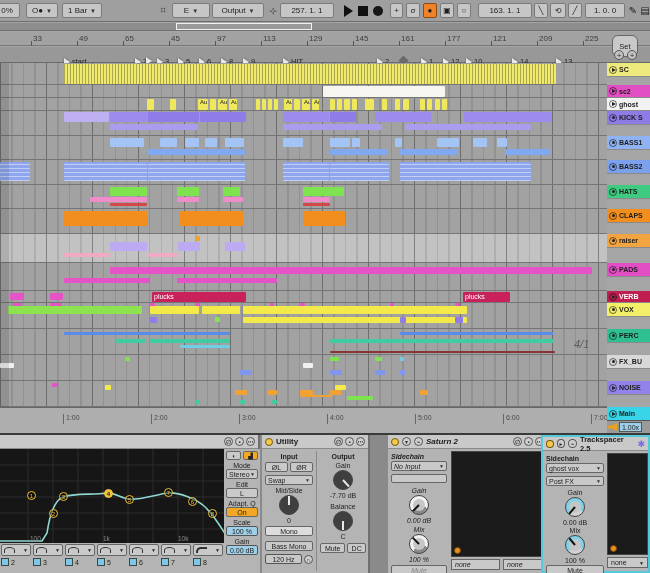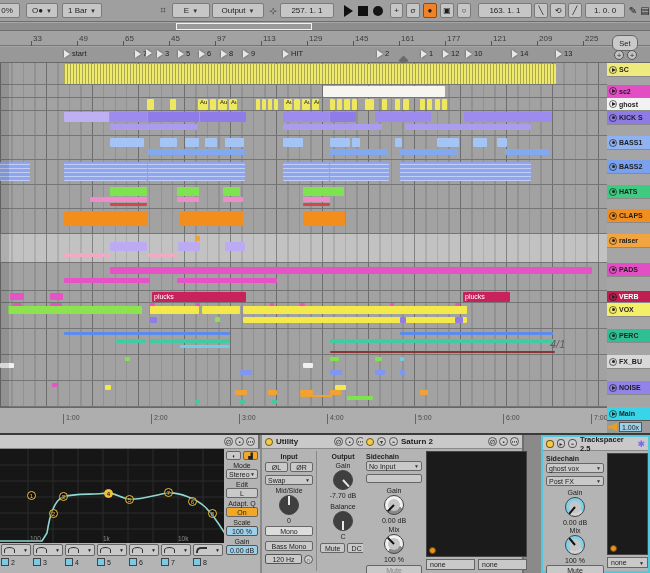--- a/index.html
+++ b/index.html
@@ -19,45 +19,45 @@
 
   
   #overview{position:absolute;left:0;top:23px;width:650px;height:8px;background:#8d8d8d;border-bottom:1px solid #6e6e6e;}
   #ov-sel{position:absolute;top:0;height:7px;border:1px solid #f2f2f2;background:rgba(255,255,255,.12);}
 
   
   #bar-ruler{position:absolute;left:0;top:32px;width:650px;height:14px;background:#a2a2a2;border-bottom:1px solid #777;}
   .barnum{position:absolute;top:2px;font-size:8px;color:#3c3c3c;}
   .bartick{position:absolute;top:9px;width:1px;height:5px;background:#555;}
   #loc-row{position:absolute;left:0;top:47px;width:650px;height:16px;background:#989898;border-bottom:1px solid #6a6a6a;}
-  .locator{position:absolute;top:2px;display:flex;align-items:flex-end;font-size:7.5px;color:#222;white-space:nowrap;}
+  .locator{position:absolute;top:10px;display:flex;align-items:flex-end;font-size:7.5px;color:#222;white-space:nowrap;}
   .loc-tri{width:0;height:0;border-left:6px solid #e8e8e8;border-top:4px solid transparent;border-bottom:4px solid transparent;margin-right:2px;filter:drop-shadow(0 0 1px #555);}
   #playhead{position:absolute;top:10px;width:7px;height:7px;background:#6a6a6a;transform:rotate(45deg);}
-  #set-btn{position:absolute;right:12px;top:3px;width:26px;height:16px;background:#c9c9c9;border:1px solid #666;border-radius:6px;
+  #set-btn{position:absolute;right:12px;top:3px;width:26px;height:22px;background:#c9c9c9;border:1px solid #666;border-radius:6px;
            display:flex;align-items:center;justify-content:center;font-size:7.5px;}
   .nav-plus{position:absolute;top:17px;width:10px;height:10px;border:1px solid #555;border-radius:50%;background:#c2c2c2;
             display:flex;align-items:center;justify-content:center;font-size:8px;color:#333;}
 
   
   #arr{position:absolute;left:0;top:63px;width:650px;height:344px;}
   .lane{position:absolute;left:0;width:607px;border-bottom:1px solid #757575;
         background-image:
           repeating-linear-gradient(90deg, rgba(0,0,0,.25) 0 1px, transparent 1px 46px),
           repeating-linear-gradient(90deg, rgba(0,0,0,.10) 0 1px, transparent 1px 11.5px);}
   #left-strip{position:absolute;left:0;top:63px;width:9px;height:344px;background:rgba(0,0,0,.10);}
   .clip{position:absolute;border-radius:1px;overflow:hidden;font-size:6px;line-height:1;color:#222;padding-left:2px;}
   .clip.hatch{background-image:repeating-linear-gradient(90deg, rgba(0,0,0,.28) 0 1px, transparent 1px 3px);}
   .clip.hstripe{background-image:repeating-linear-gradient(0deg, rgba(255,255,255,.45) 0 1px, transparent 1px 4px);}
   .clip.lbl-light{color:#fff;font-size:7px;padding-top:1px;}
   .thead{position:absolute;left:607px;width:43px;display:flex;align-items:center;gap:2px;padding-left:2px;
          font-size:7px;font-weight:bold;border-bottom:1px solid #8a8a8a;white-space:nowrap;overflow:hidden;}
   .ticn{flex:0 0 auto;width:8px;height:8px;border:1px solid rgba(0,0,0,.55);border-radius:50%;display:flex;align-items:center;justify-content:center;}
   .ticn .p{width:0;height:0;border-left:4px solid #222;border-top:2.5px solid transparent;border-bottom:2.5px solid transparent;margin-left:1px;}
   .ticn .d{width:3px;height:3px;border-radius:50%;background:#222;}
-  #sig41{position:absolute;left:550px;top:338px;font-size:11px;color:#5c5c5c;font-style:italic;}
+  #sig41{position:absolute;left:574px;top:338px;font-size:11px;color:#5c5c5c;font-style:italic;}
 
   
   #min-ruler{position:absolute;left:0;top:407px;width:607px;height:26px;background:#aeaeae;border-top:1px solid #666;}
   .minlab{position:absolute;top:6px;font-size:7px;color:#4a4a4a;border-left:1px solid #666;padding-left:2px;height:10px;}
   #main-head{position:absolute;left:607px;top:407px;width:43px;height:14px;display:flex;align-items:center;gap:2px;padding-left:2px;
              font-size:7px;font-weight:bold;border-bottom:1px solid #555;}
   #main-foot{position:absolute;left:607px;top:421px;width:43px;height:12px;background:#9a9a9a;display:flex;align-items:center;gap:2px;padding-left:1px;}
   #spk{width:9px;height:8px;background:#e8a020;clip-path:polygon(0 30%,40% 30%,100% 0,100% 100%,40% 70%,0 70%);}
   #speed{background:#9ecfe8;border:1px solid #555;font-size:7px;padding:0 2px;height:10px;display:flex;align-items:center;}
 
@@ -774,21 +774,21 @@
           <div class="dbtn" style="flex:1.4;">
               <span>Mute</span>
             </div>
           <div class="dbtn" style="flex:1;">
               <span>DC</span>
             </div>
         </div>
       </div>
     </div>
 
-    <div class="dev" style="left:363px;width:161px;">
+    <div class="dev" style="left:388px;width:161px;font-style:italic;">
       <div class="dtitle">
         <span class="act"></span>
         <span class="dico">▾</span>
         <span class="dico">⌁</span>
         <span>Saturn 2</span>
         <span class="dright">
           <span class="dico">∅</span>
           <span class="dico">▪</span>
           <span class="dico">⋯</span>
         </span>

